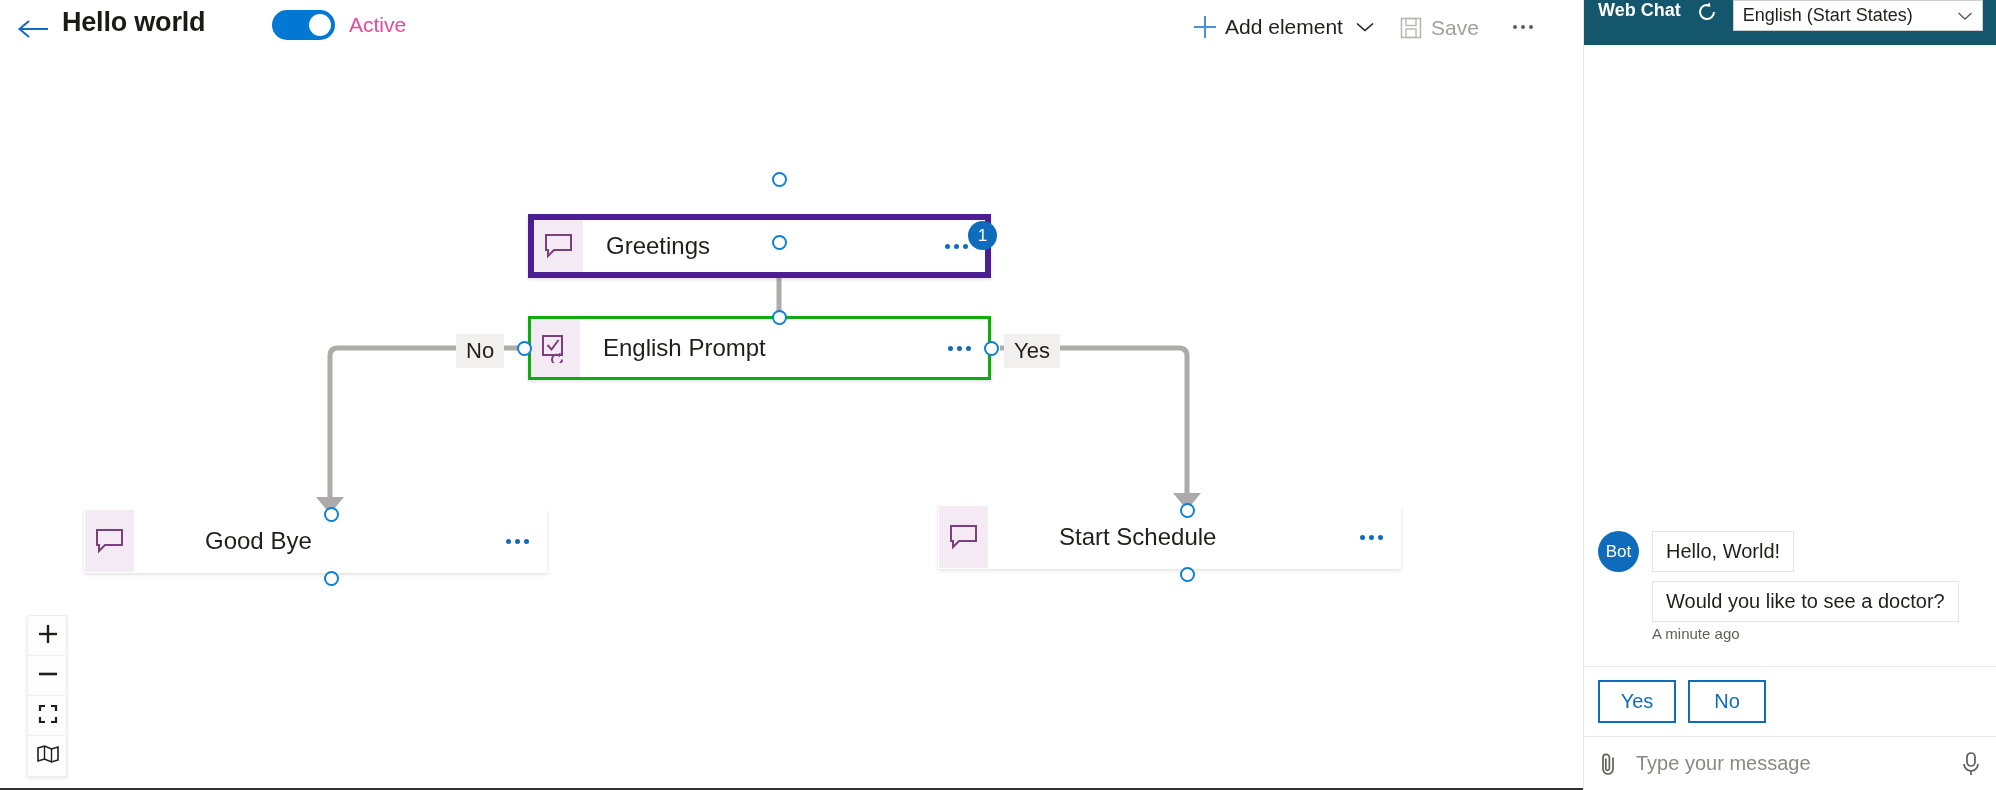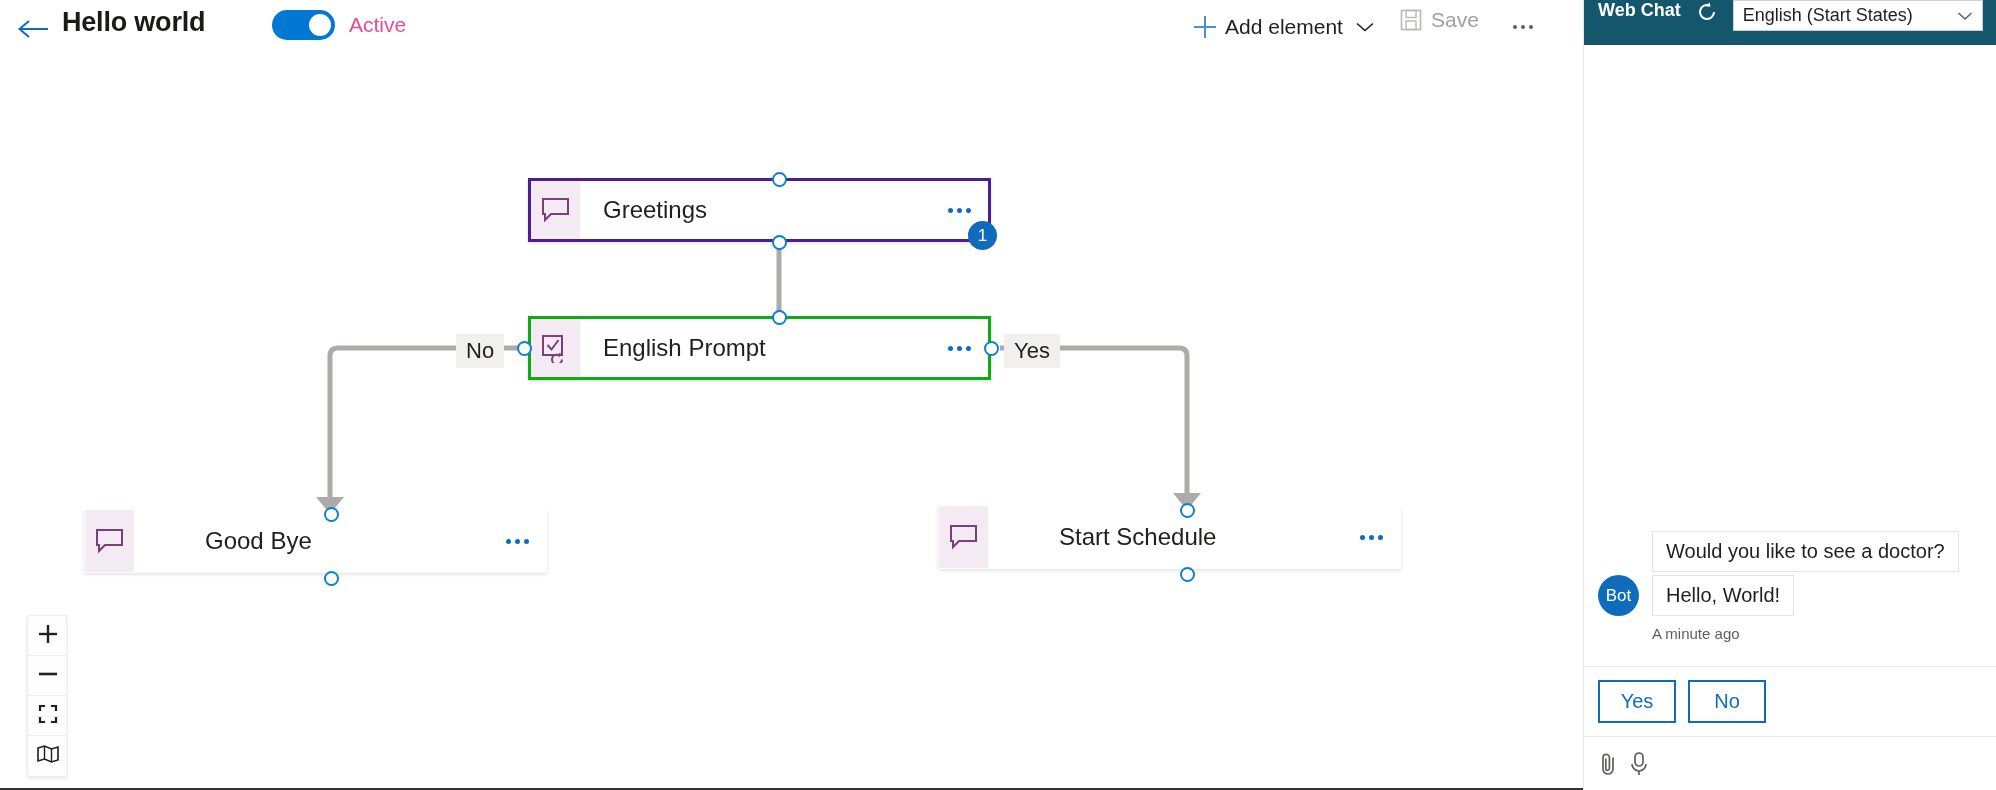--- a/index.html
+++ b/index.html
@@ -63,21 +63,21 @@
   }
   #add-element-btn { left: 1192px; top: 9px; }
   #add-element-btn .plus {
     width: 26px; height: 26px;
     display: flex; align-items: center; justify-content: center;
     margin-right: 7px;
   }
   #add-element-btn .lbl { font-size: 21px; color: #201f1e; }
   #add-element-btn .chev { margin-left: 12px; display: flex; align-items: center; }
 
-  #save-btn { left: 1399px; top: 2px; cursor: default; align-items: center; }
+  #save-btn { left: 1399px; top: 10px; cursor: default; align-items: center; }
   #save-btn .ico { width: 24px; height: 24px; margin-right: 8px;
     display: flex; align-items: center; justify-content: center; }
   #save-btn .lbl { font-size: 21px; color: #a19f9d; }
 
   #more-btn {
     left: 1505px; top: 9px;
     width: 36px; height: 36px;
     align-items: center; justify-content: center;
   }
   .ellipsis-dots {
@@ -120,21 +120,21 @@
     overflow: hidden;
   }
   .node .node-menu {
     flex: 0 0 auto;
     width: 58px;
     display: flex; align-items: center; justify-content: center;
     cursor: pointer;
   }
   .node .node-menu .ellipsis-dots i { background: #0f6cbd; width: 5px; height: 5px; }
 
-  .node.sel-blue { border: 3px solid #4c1d95; }
+  .node.sel-blue { border: 6px solid #4c1d95; margin-top: 36px; }
   .node.sel-green { border: 3px solid #0eac0e; }
   .node.plain { border: 1px solid #ffffff; gap: 48px; }
 
   
   .node-badge {
     position: absolute;
     width: 29px; height: 29px;
     border-radius: 50%;
     background: #0f6cbd;
     color: #ffffff;
@@ -509,44 +509,45 @@
           <svg width="16" height="10" viewBox="0 0 16 10">
             <path d="M1.5 2 L8 8 L14.5 2" fill="none" stroke="#605e5c" stroke-width="1.5"></path>
           </svg>
         </span>
       </div>
     </div>
 
     <div id="chat-body">
       <div id="messages">
 
-        <div class="msg-row indented">
-          <div class="bubble">Would you like to see a doctor?</div>
-        </div>
-
         <div class="msg-row">
           <div class="avatar">Bot</div>
           <div class="bubble">Hello, World!</div>
         </div>
 
+        <div class="msg-row indented">
+          <div class="bubble">Would you like to see a doctor?</div>
+        </div>
+
         <div class="msg-timestamp">A minute ago</div>
       </div>
     </div>
 
     <div id="suggested-actions">
       <div class="sa-btn">Yes</div>
       <div class="sa-btn">No</div>
     </div>
 
     <div id="composer">
       <div class="attach">
         <svg width="24" height="26" viewBox="0 0 24 26">
           <path d="M16 6.5 V18 a5 5 0 0 1 -10 0 V6.5 a3.2 3.2 0 0 1 6.4 0 V17.5 a1.8 1.8 0 0 1 -3.6 0 V7.5" fill="none" stroke="#605e5c" stroke-width="1.7"></path>
         </svg>
       </div>
+      <input type="text" placeholder="Type your message" style="">
       <div class="mic">
         <svg width="22" height="26" viewBox="0 0 22 26">
           <rect x="7" y="2" width="8" height="13" rx="4" fill="none" stroke="#605e5c" stroke-width="1.7"></rect>
           <path d="M4 13 a7 7 0 0 0 14 0" fill="none" stroke="#605e5c" stroke-width="1.7"></path>
           <line x1="11" y1="20" x2="11" y2="24" stroke="#605e5c" stroke-width="1.7"></line>
         </svg>
       </div>
     </div>
   </div>
 </div>

